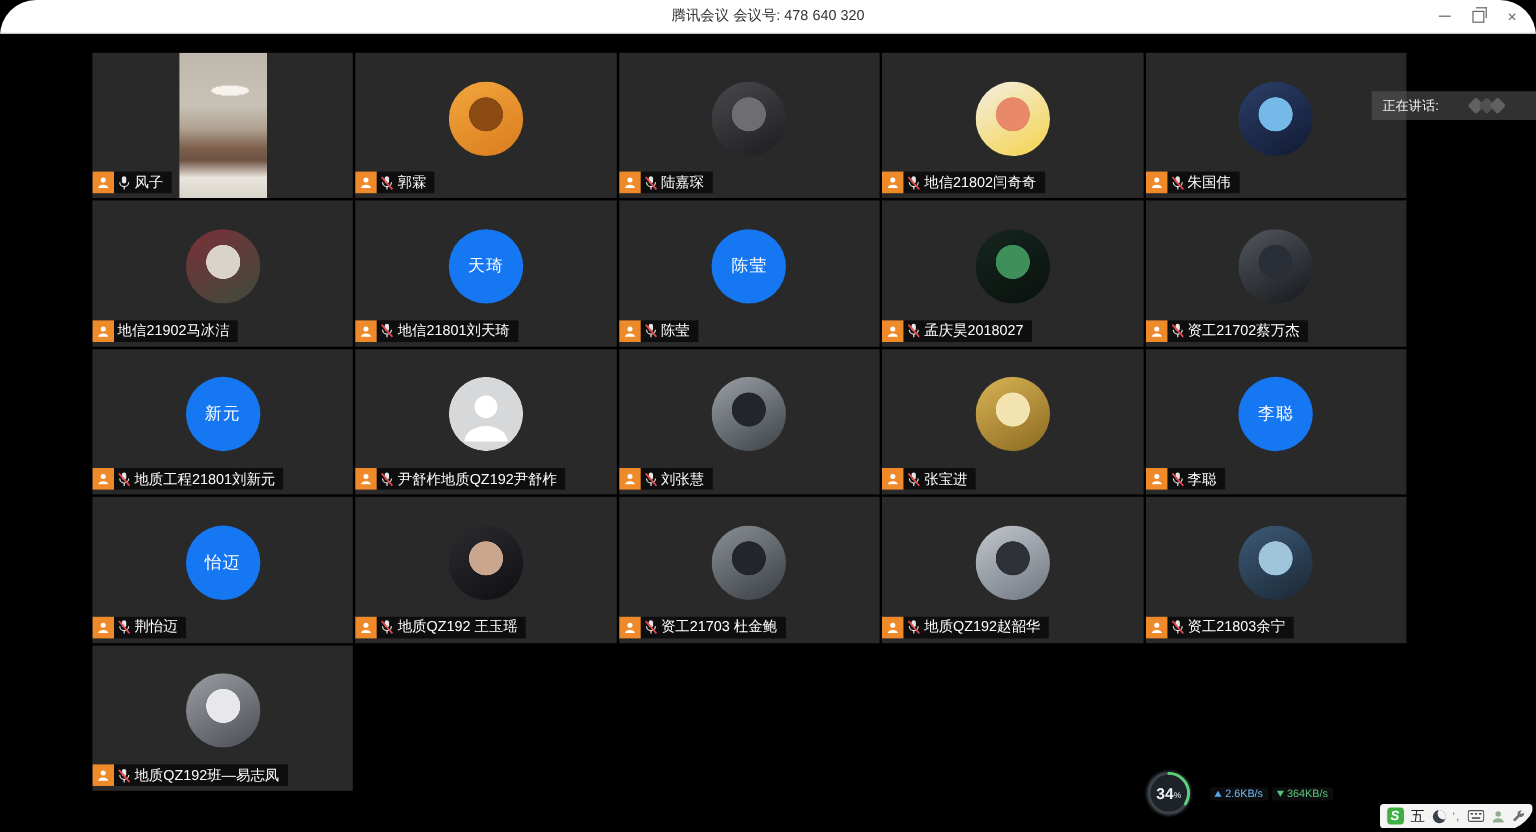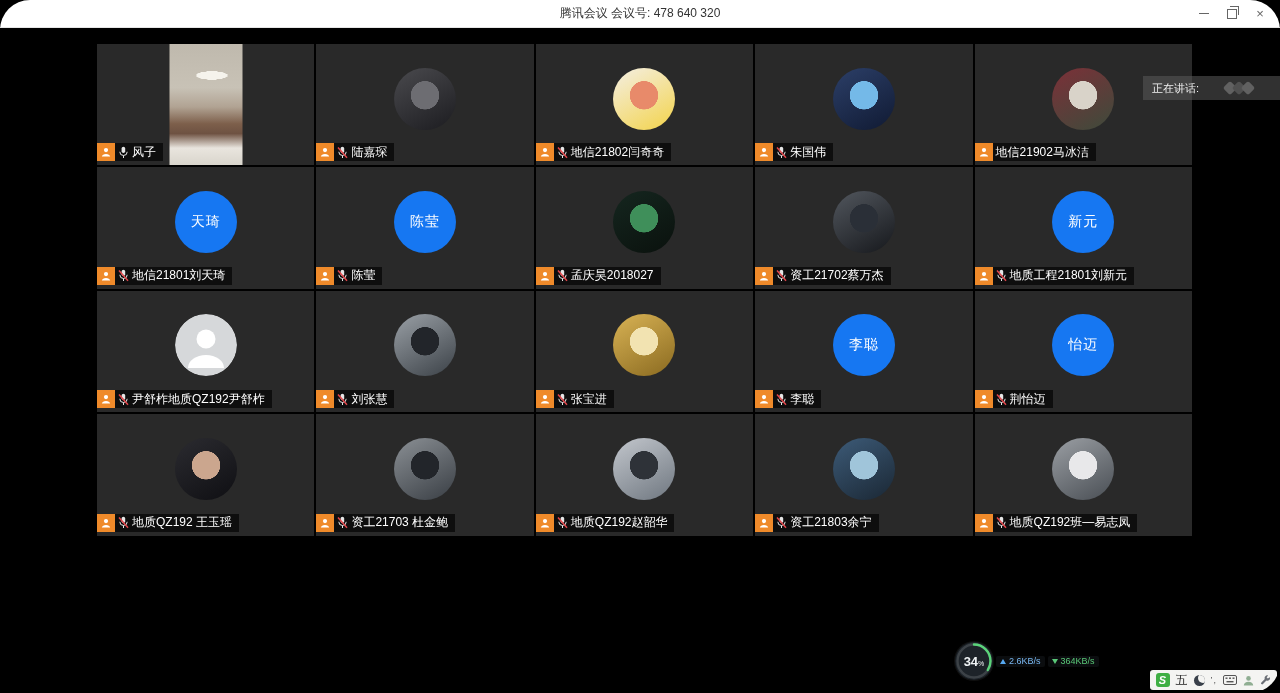--- a/index.html
+++ b/index.html
@@ -11,21 +11,21 @@
             border-bottom:1px solid #e6e6e6;display:flex;align-items:center;justify-content:center;}
   .titlebar .title{font-size:12px;color:#333;}
   .win-controls{position:absolute;right:6px;top:0;height:27px;display:flex;align-items:center;}
   .win-btn{width:28px;height:27px;display:flex;align-items:center;justify-content:center;color:#666;cursor:default;}
   .ic-min{display:inline-block;width:10px;border-top:1px solid #666;}
   .ic-restore{position:relative;display:inline-block;width:8px;height:8px;border:1px solid #666;background:#fff;}
   .ic-restore::before{content:"";position:absolute;left:2px;top:-4px;width:8px;height:8px;border:1px solid #666;border-bottom:none;border-left:none;}
   .ic-close{font-size:13px;line-height:1;color:#666;}
 
   
-  .grid{position:absolute;left:97px;top:44px;width:1095px;height:615px;
+  .grid{position:absolute;left:77px;top:44px;width:1095px;height:615px;
         display:grid;grid-template-columns:repeat(5,1fr);grid-template-rows:repeat(5,1fr);gap:2px;}
   .tile{position:relative;background:var(--tile-bg,#292929);overflow:hidden;
         display:flex;align-items:center;justify-content:center;}
   .avatar{width:62px;height:62px;border-radius:50%;margin-bottom:12px;flex:0 0 auto;}
   .avatar.initials{display:flex;align-items:center;justify-content:center;
         background:var(--accent-blue,#1677f2);color:#ffffff;font-size:14px;letter-spacing:1px;}
   .avatar.sil{padding:0;overflow:hidden;}
   .video-strip{position:absolute;left:50%;transform:translateX(-50%);top:0;bottom:0;width:73px;
         background:
           radial-gradient(ellipse 26px 7px at 58% 26%, #f5f3ec 0 60%, rgba(245,243,236,0) 61%),
@@ -38,21 +38,21 @@
   
   .speaking{position:absolute;top:76px;right:0;width:128px;height:24px;background:rgba(90,90,90,.55);
             display:flex;align-items:center;font-size:11px;color:#f0f0f0;padding-left:9px;z-index:5;}
   .diamonds{margin-left:22px;position:relative;width:36px;height:14px;opacity:.30;}
   .diamonds i{position:absolute;top:2px;width:10px;height:10px;background:#cfcfcf;transform:rotate(45deg);border-radius:2px;}
   .diamonds i:nth-child(1){left:4px;}
   .diamonds i:nth-child(2){left:13px;background:#9a9a9a;}
   .diamonds i:nth-child(3){left:22px;}
 
   
-  .stats{position:absolute;left:955px;top:642px;display:flex;align-items:center;gap:3px;z-index:6;}
+  .stats{position:absolute;left:955px;top:642px;display:flex;align-items:center;gap:15px;z-index:6;}
   .ring{position:relative;width:38px;height:38px;border-radius:50%;background:rgba(32,38,44,.92);
         box-shadow:0 0 0 1px rgba(255,255,255,.06);}
   .ring svg{position:absolute;inset:0;transform:rotate(-90deg);}
   .pct{position:absolute;inset:0;display:flex;align-items:center;justify-content:center;
        color:#eef2f4;font-size:13px;font-weight:bold;}
   .pct .u{font-size:7px;font-weight:normal;margin-top:5px;}
   .net{display:flex;flex-direction:row;gap:3px;font-size:9px;line-height:1;}
   .net .row{display:flex;align-items:center;gap:3px;background:rgba(20,24,28,.55);padding:1px 4px;border-radius:2px;}
   .tri{width:0;height:0;border-left:3px solid transparent;border-right:3px solid transparent;}
   .tri.up{border-bottom:5px solid #56a8f0;}
@@ -108,20 +108,42 @@
     <path d="M1.8 5.8a3.7 3.7 0 0 0 7.4 0" fill="none" stroke="#e6e6e6" stroke-width="1"></path>
     <line x1="5.5" y1="9.6" x2="5.5" y2="12" stroke="#e6e6e6" stroke-width="1"></line>
 
   </svg>
             </span>
         <span class="pname">风子</span>
       </span>
     </div>
   </div>
 
+  <div class="tile">
+    <div class="avatar" style="background: radial-gradient(circle at 50% 44%, rgb(138, 74, 18) 0px, rgb(138, 74, 18) 30%, rgba(0, 0, 0, 0) 31%), linear-gradient(150deg, rgb(242, 167, 60), rgb(217, 123, 31));"></div>
+        <div class="name-bar">
+      <span class="host-badge">
+        <svg width="10" height="10" viewBox="0 0 10 10">
+              <circle cx="5" cy="3.1" r="2.1" fill="#fff"></circle>
+              <path d="M0.8 9.6a4.3 3.3 0 0 1 8.4 0z" fill="#fff"></path>
+            </svg>
+      </span>
+      <span class="name-pill">
+        <span class="mic">
+              <svg width="11" height="13" viewBox="0 0 11 13" style="display:block">
+    <rect x="3.6" y="0.8" width="3.6" height="6.2" rx="1.8" fill="#e6e6e6"></rect>
+    <path d="M1.8 5.8a3.7 3.7 0 0 0 7.4 0" fill="none" stroke="#e6e6e6" stroke-width="1"></path>
+    <line x1="5.5" y1="9.6" x2="5.5" y2="12" stroke="#e6e6e6" stroke-width="1"></line>
+    <line x1="1" y1="1.5" x2="10" y2="11.8" stroke="#e5484d" stroke-width="1.5"></line>
+  </svg>
+            </span>
+        <span class="pname">郭霖</span>
+      </span>
+    </div>
+  </div>
 
   <div class="tile">
     <div class="avatar" style="background: radial-gradient(circle at 50% 44%, rgb(109, 109, 114) 0px, rgb(109, 109, 114) 30%, rgba(0, 0, 0, 0) 31%), linear-gradient(150deg, rgb(74, 74, 78), rgb(28, 28, 32));"></div>
         <div class="name-bar">
       <span class="host-badge" hidden="">
         <svg width="10" height="10" viewBox="0 0 10 10">
               <circle cx="5" cy="3.1" r="2.1" fill="#fff"></circle>
               <path d="M0.8 9.6a4.3 3.3 0 0 1 8.4 0z" fill="#fff"></path>
             </svg>
       </span>

